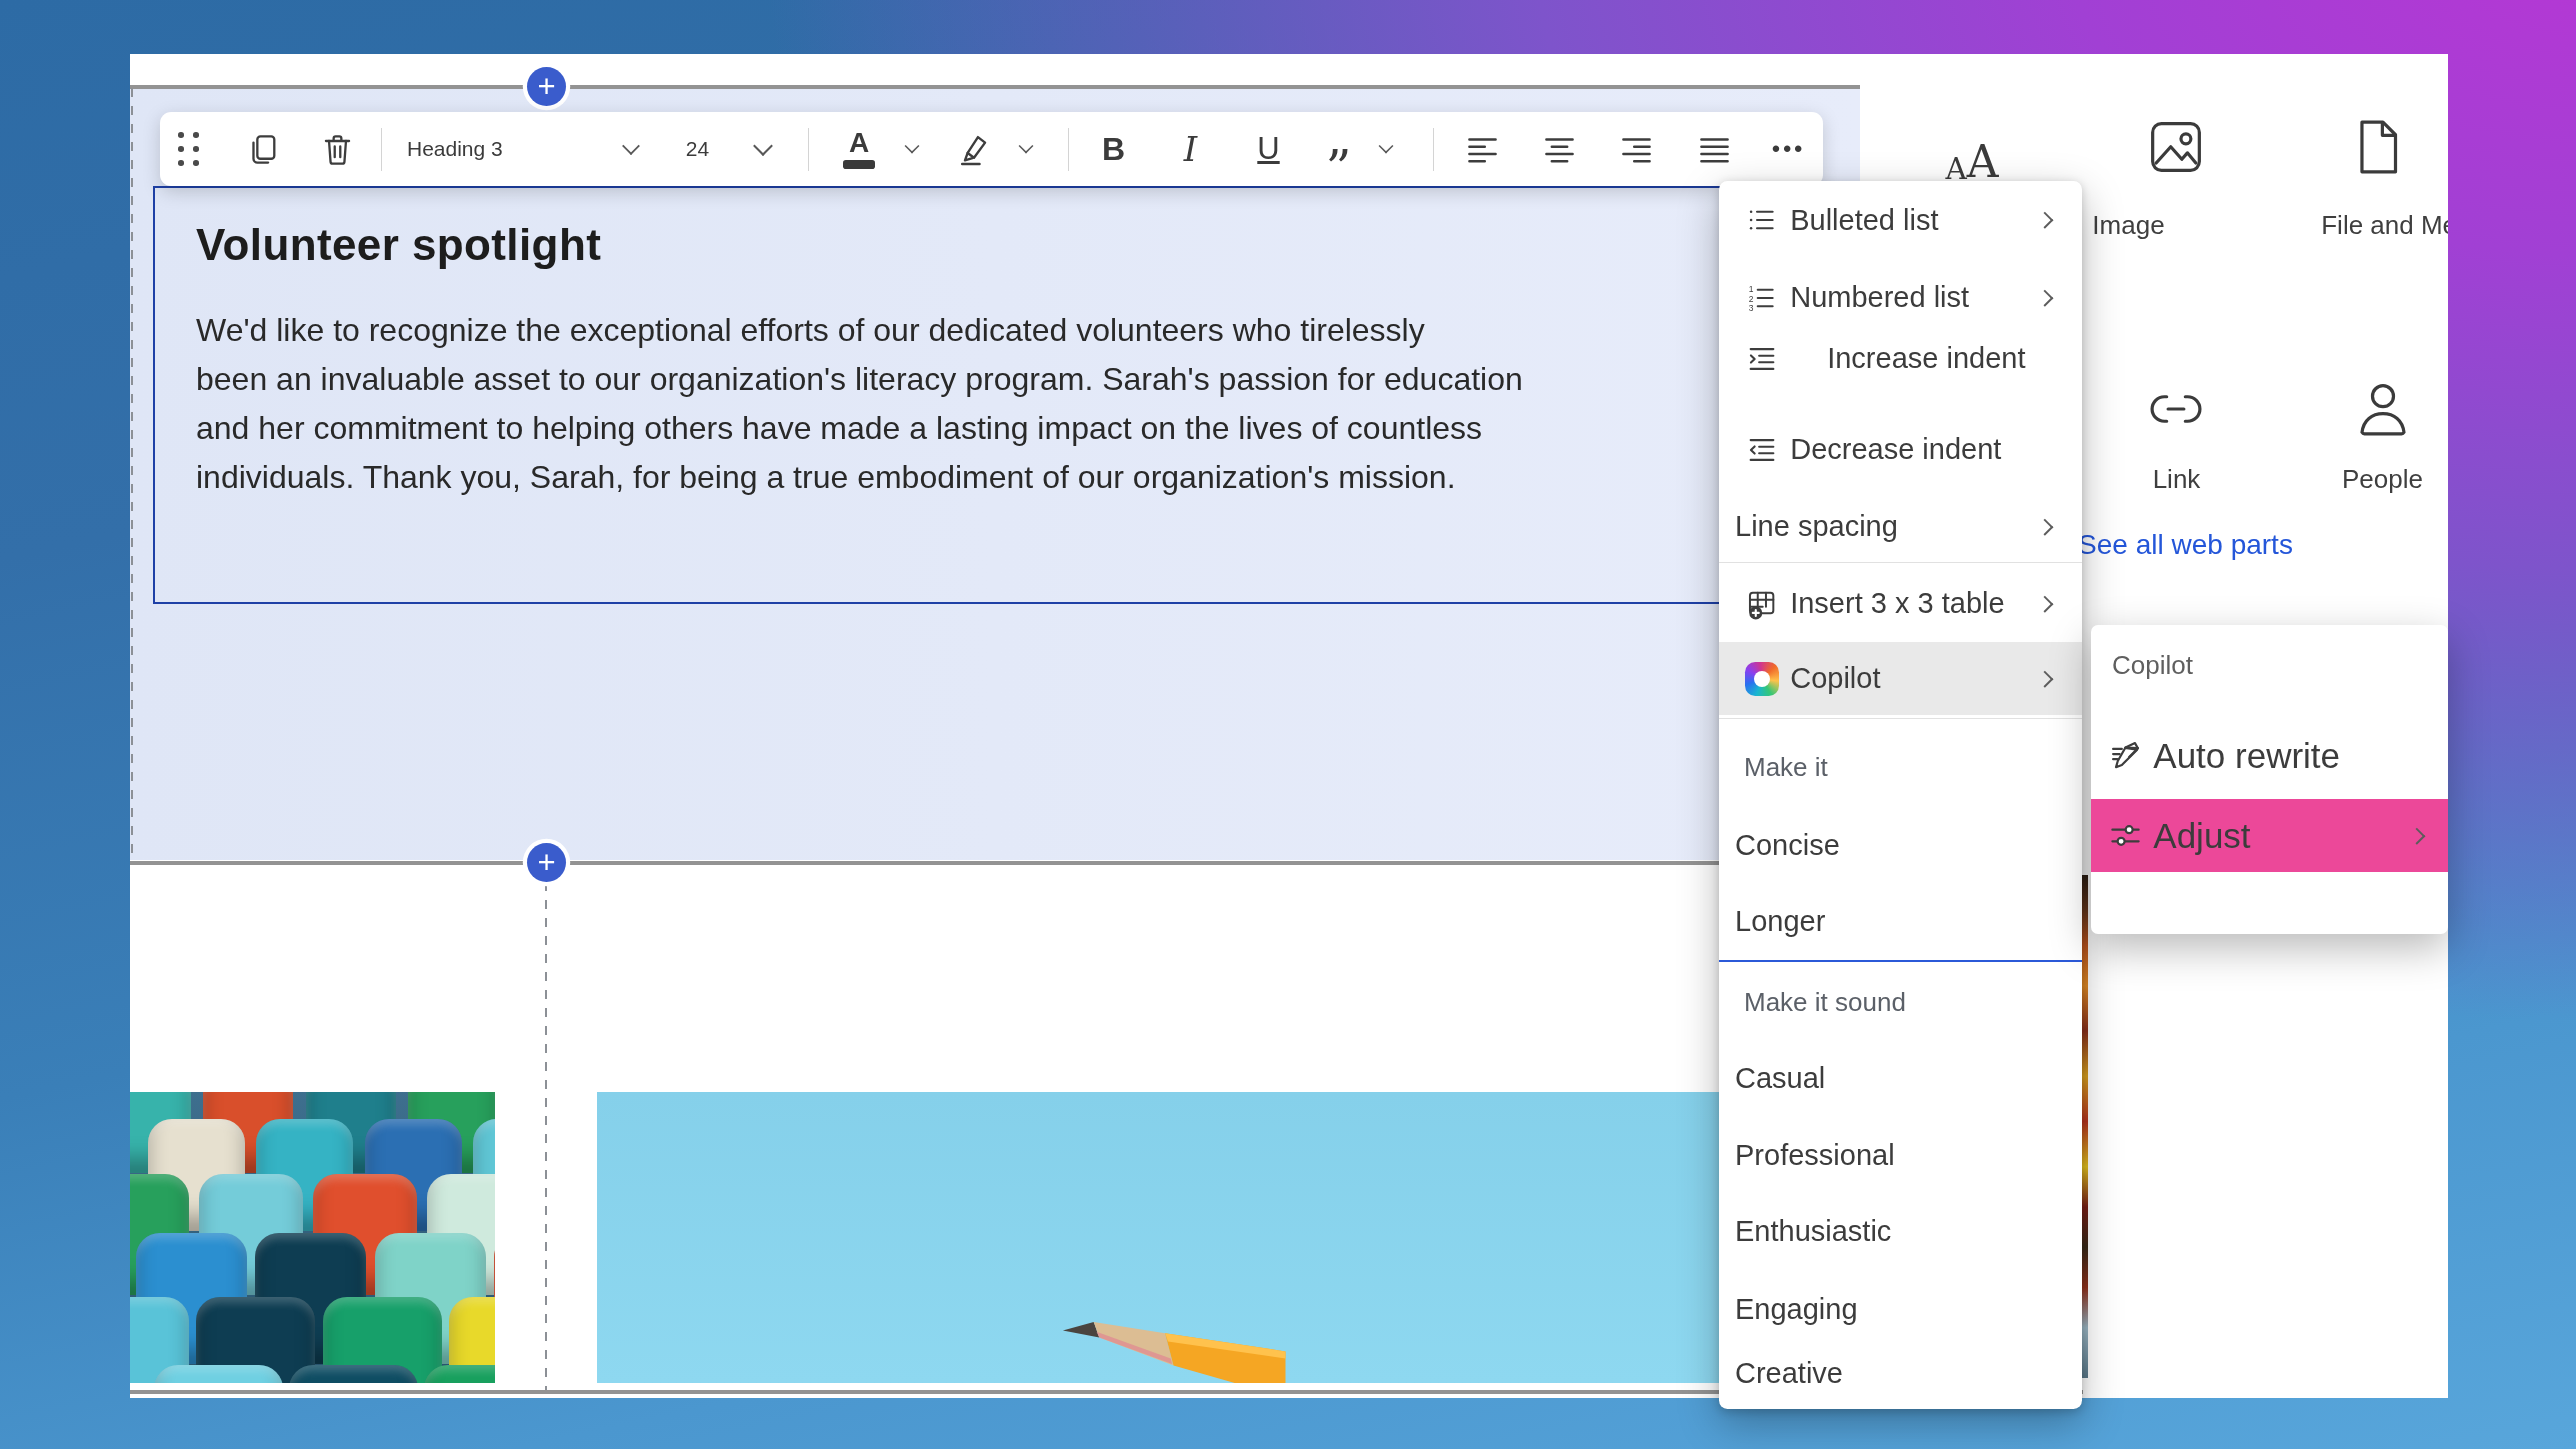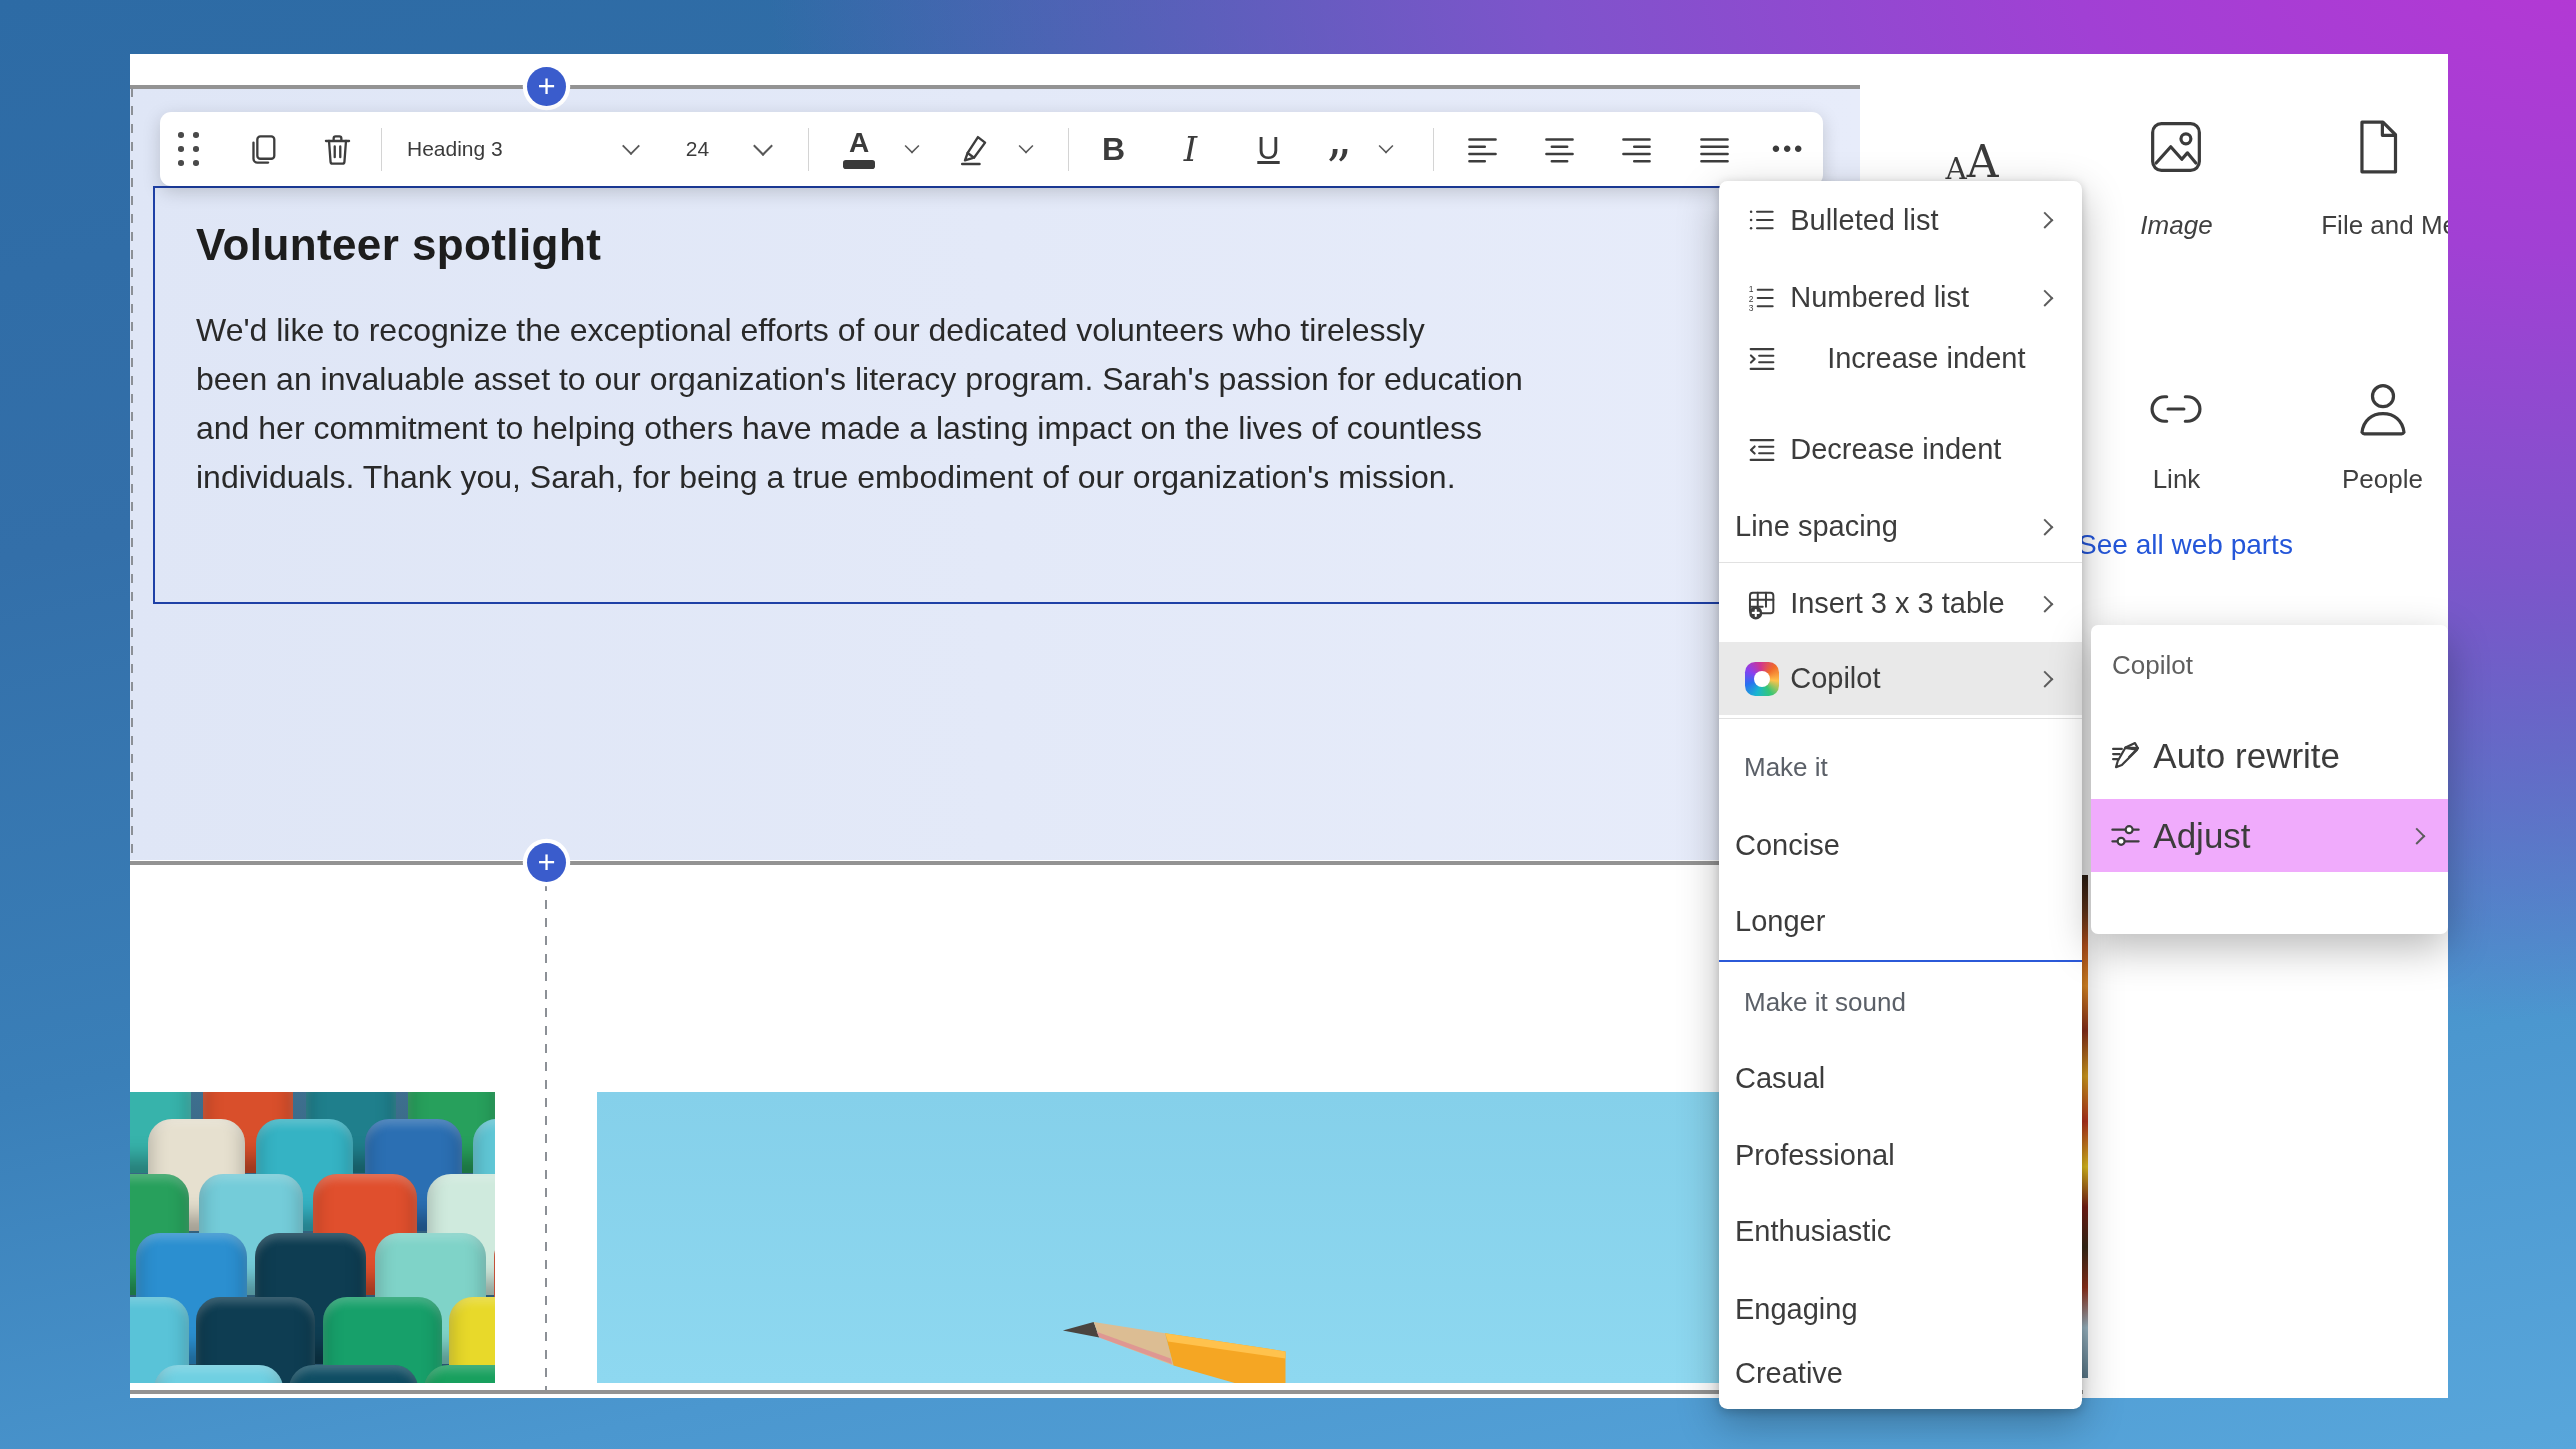--- a/index.html
+++ b/index.html
@@ -68,21 +68,21 @@
   .mdiv.blue{background:#2b59d8;height:2.1px;}
   .copilot-logo{position:relative;width:34px;height:34px;border-radius:30%;
     background:conic-gradient(from 200deg,#19b5d1,#2a6ff0,#8a3ff0,#d0358f,#f06a2a,#ffc24a,#35c776,#19b5d1);}
   .copilot-logo::after{content:'';position:absolute;inset:9px;background:#fff;border-radius:50%;}
   
   .submenu{position:absolute;left:2091px;top:625px;width:357px;height:309px;background:#fff;border-radius:7px;
     box-shadow:0 14px 42px rgba(0,0,0,.28);z-index:11;overflow:hidden;}
   .smi{position:absolute;left:0;width:100%;height:73px;display:flex;align-items:center;}
   .smi .ic{width:37px;margin-left:15.5px;display:flex;align-items:center;justify-content:center;font-size:32px;color:#3c3c3c;}
   .smi .lb{margin-left:9.8px;font-size:35px;color:#3c3c3c;white-space:nowrap;}
-  .smi.hl{background:#f0abfc;}
+  .smi.hl{background:#ec4899;}
   .smi .ch{position:absolute;right:25px;top:50%;transform:translateY(-50%) rotate(45deg);width:9.8px;height:9.8px;
     border-right:2.1px solid #5c5c5c;border-top:2.1px solid #5c5c5c;}
   .smhead{position:absolute;left:21px;top:18px;height:45px;display:flex;align-items:center;font-size:26px;color:#5f5f5f;}
   svg{stroke-linecap:round;stroke-linejoin:round;}
 </style>
 </head>
 <body>
 
 <div class="stage">
 
@@ -255,21 +255,21 @@
     </div>
     <div class="wp-label" style="left:1715px;top:156px;">Text</div>
 
     <div class="wp-icon" style="left:2011px;top:58px;">
       <svg width="70" height="70" viewBox="0 0 24 24" fill="none" stroke="#3b3b3b" stroke-width="1.1">
         <rect x="4" y="4" width="16" height="16" rx="3"></rect>
           <circle cx="15.4" cy="9.2" r="1.7"></circle>
         <path d="M5.2 17.5 l5-5.6 3.8 4.3 1.9-2.2 2.9 3.5"></path>
       </svg>
     </div>
-    <div class="wp-label" style="left:1920px;top:156px;font-style:italic;">Image</div>
+    <div class="wp-label" style="left:1872px;top:156px;">Image</div>
 
     <div class="wp-icon" style="left:2213px;top:58px;">
       <svg width="70" height="70" viewBox="0 0 24 24" fill="none" stroke="#3b3b3b" stroke-width="1.1">
         <path d="M6.5 3.5h7.2l4.3 4.3V20.5h-11.5z"></path>
           <path d="M13.5 3.7v4.3h4.3"></path>
       </svg>
     </div>
     <div class="wp-label" style="left:2129px;top:156px;width:295px;">File and Media</div>
 
     <div class="wp-icon" style="left:2011px;top:320px;">

